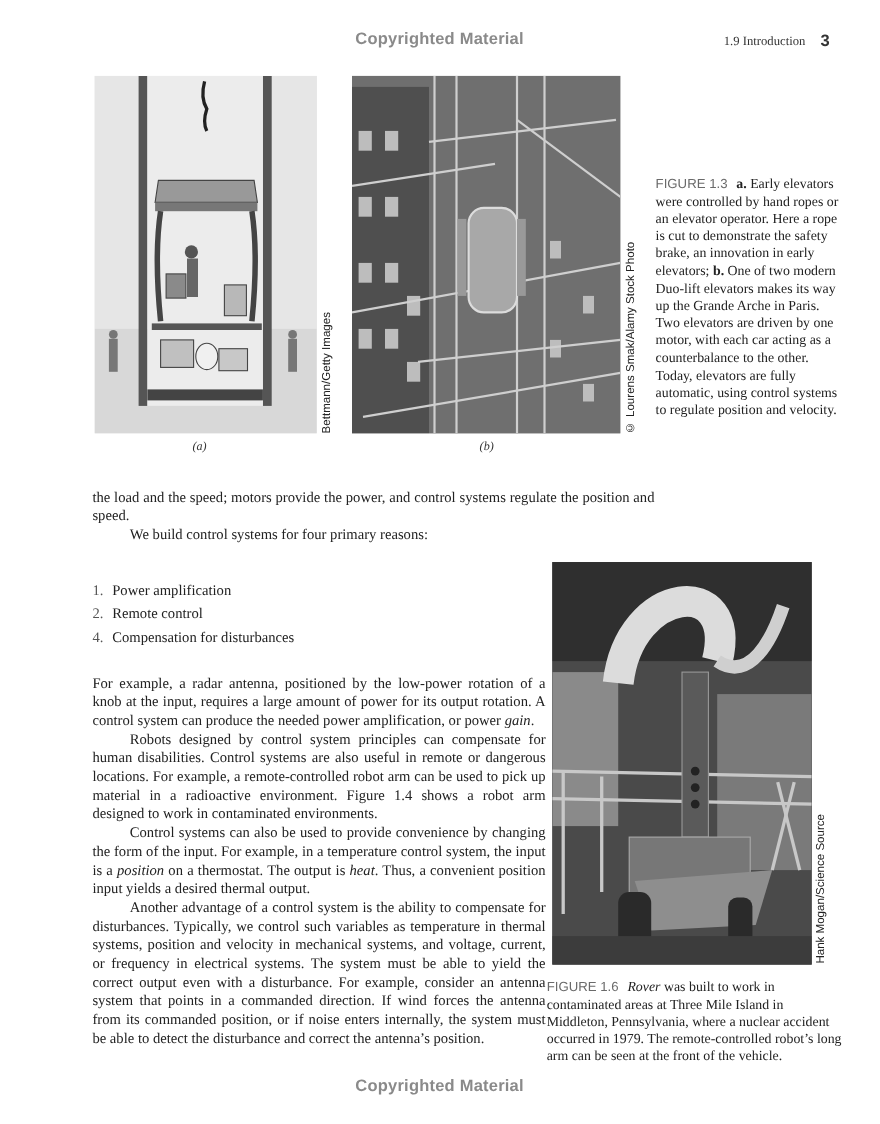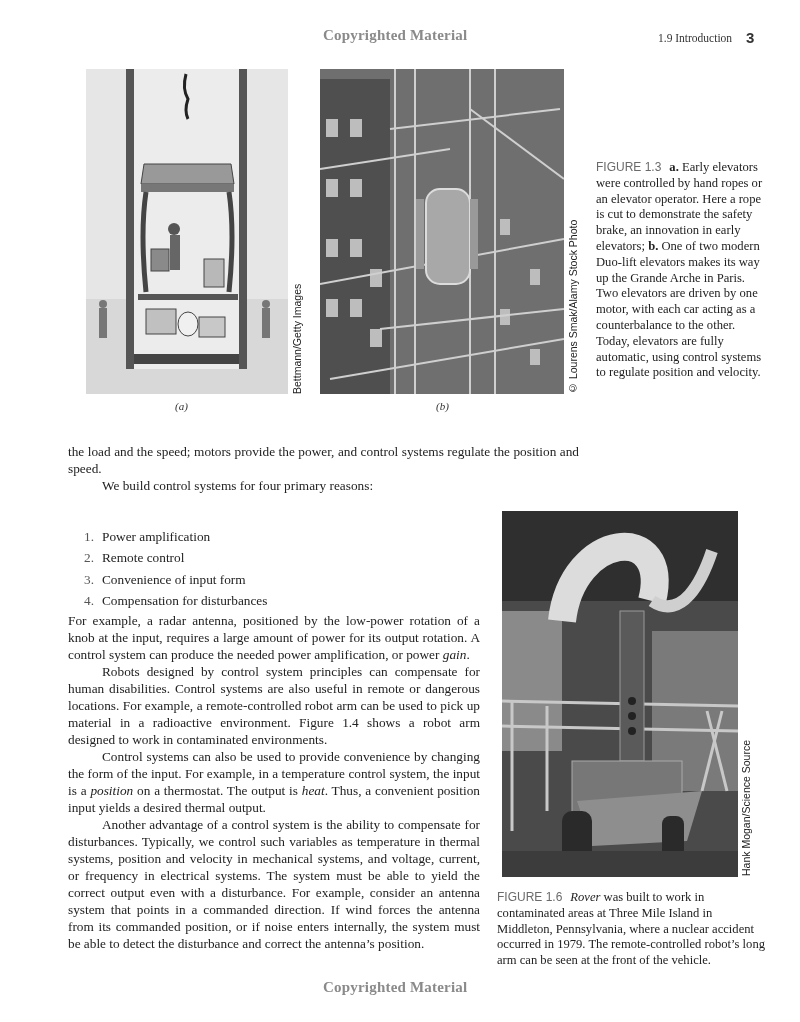--- a/index.html
+++ b/index.html
@@ -1,25 +1,25 @@
 <!DOCTYPE html>
 <html><head>
 <meta charset="utf-8">
 <style>
   html, body { margin: 0; padding: 0; background: #ffffff; }
   body { width: 800px; height: 1022px; position: relative; overflow: hidden;
          font-family: "Liberation Serif", serif; color: #222; }
   .abs { position: absolute; }
-  .watermark { font-family: Liberation Serif, serif; font-weight: bold;
+  .watermark { font-family: Liberation Sans, sans-serif; font-weight: bold;
                color: #8a8a8a; font-size: 15px; letter-spacing: 0.2px; }
   .running-head { font-family: "Liberation Serif", serif; font-size: 11.5px; color: #333; }
   .page-num { font-family: "Liberation Sans", sans-serif; font-weight: bold; font-size: 15px; color: #333; }
   .fig-label { font-family: "Liberation Sans", sans-serif; font-weight: normal; color: #6a6a6a; font-size: 12px; margin-right: 8px; }
   .caption { font-size: 12.6px; line-height: 15.8px; color: #222; }
-  .body-text { font-size: 13.3px; line-height: 17px; text-align: justify; color: #222; }
+  .body-text { font-size: 13.3px; line-height: 17px; text-align: justify; color: #222; margin-left: 16px; }
   .body-text p { margin: 0; }
   .indent { text-indent: 34px; }
   .credit { font-family: "Liberation Sans", sans-serif; font-size: 10.5px; color: #222;
             writing-mode: vertical-rl; transform: rotate(180deg); white-space: nowrap; }
   .subcap { font-style: italic; font-size: 11px; color: #333; }
   ol.reasons { list-style: none; margin: 16px; padding: 0; font-size: 13.3px; line-height: 21.3px; }
   ol.reasons li .num { color: #555; display: inline-block; width: 18px; }
   .photo { overflow: hidden; }
 </style>
 </head>
@@ -108,21 +108,20 @@
 </div>
 
 <div class="abs body-text" style="left:68px; top:443px; width:511px;">
   <p>the load and the speed; motors provide the power, and control systems regulate the position and speed.</p>
   <p class="indent">We build control systems for four primary reasons:</p>
 </div>
 
 <ol class="abs reasons" style="left:68px; top:510px; width:400px;">
   <li><span class="num">1.</span><span>Power amplification</span></li>
   <li><span class="num">2.</span><span>Remote control</span></li>
-  <li><span class="num">3.</span><span>Convenience of input form</span></li>
   <li><span class="num">4.</span><span>Compensation for disturbances</span></li>
 </ol>
 
 <div class="abs body-text" style="left:68px; top:612px; width:412px;">
   <p><span>For example, a radar antenna, positioned by the low-power rotation of a knob at the input, requires a large amount of power for its output rotation. A control system can produce the needed power amplification, or power </span><i>gain</i><span>.</span></p>
   <p class="indent">Robots designed by control system principles can compensate for human disabilities. Control systems are also useful in remote or dangerous locations. For example, a remote-controlled robot arm can be used to pick up material in a radioactive environment. Figure 1.4 shows a robot arm designed to work in contaminated environments.</p>
   <p class="indent"><span>Control systems can also be used to provide convenience by changing the form of the input. For example, in a temperature control system, the input is a </span><i>position</i><span> on a thermostat. The output is </span><i>heat</i><span>. Thus, a convenient position input yields a desired thermal output.</span></p>
   <p class="indent">Another advantage of a control system is the ability to compensate for disturbances. Typically, we control such variables as temperature in thermal systems, position and velocity in mechanical systems, and voltage, current, or frequency in electrical systems. The system must be able to yield the correct output even with a disturbance. For example, consider an antenna system that points in a commanded direction. If wind forces the antenna from its commanded position, or if noise enters internally, the system must be able to detect the disturbance and correct the antenna’s position.</p>
 </div>
 

